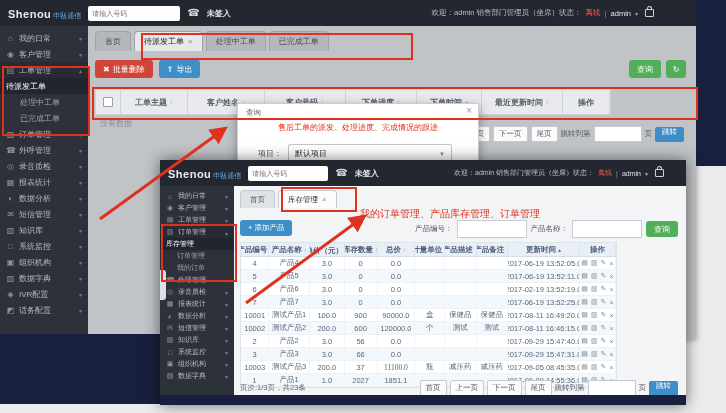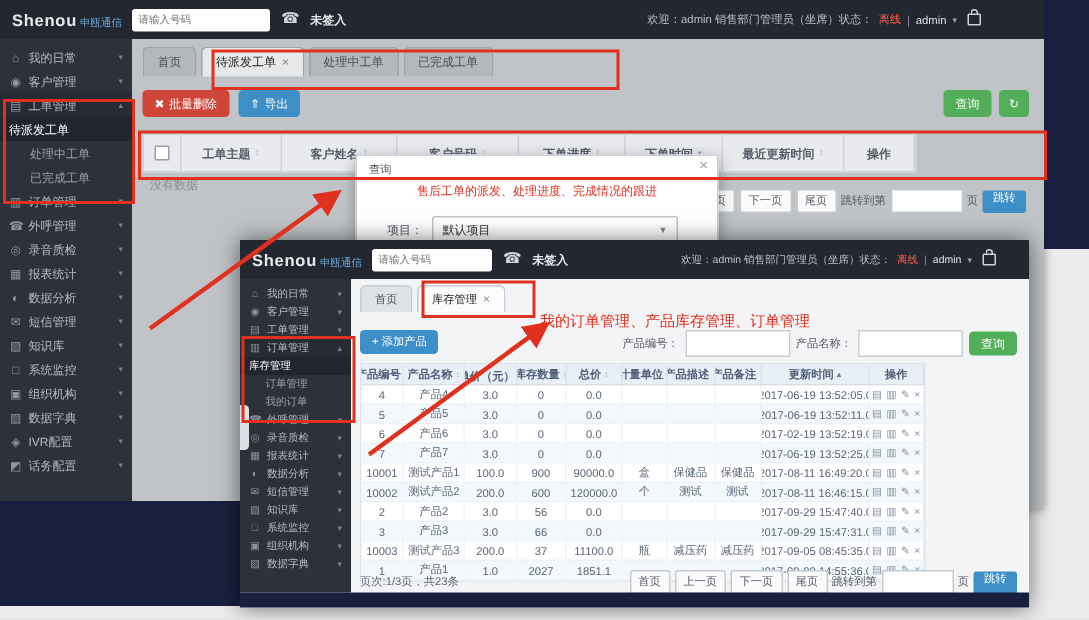--- a/index.html
+++ b/index.html
@@ -588,21 +588,21 @@
             <span class="opic">▥</span>
             <span class="opic">✎</span>
             <span class="opic">×</span>
           </div>
         </div>
         <div class="drowB">
           <div class="dc" style="width: 36px;">10003</div>
           <div class="dc" style="width: 52px;">测试产品3</div>
           <div class="dc" style="width: 44px;">200.0</div>
           <div class="dc" style="width: 42px;">37</div>
-          <div class="dc" style="width: 48px;">11100.0</div>
+          <div class="dc" style="width: 48px; font-family: Liberation Serif, serif;">11100.0</div>
           <div class="dc" style="width: 38px;">瓶</div>
           <div class="dc" style="width: 40px;">减压药</div>
           <div class="dc" style="width: 40px;">减压药</div>
           <div class="dc" style="width: 92px;">2017-09-05 08:45:35.0</div>
           <div class="dc" style="width: 46px;">
             <span class="opic">▤</span>
             <span class="opic">▥</span>
             <span class="opic">✎</span>
             <span class="opic">×</span>
           </div>

